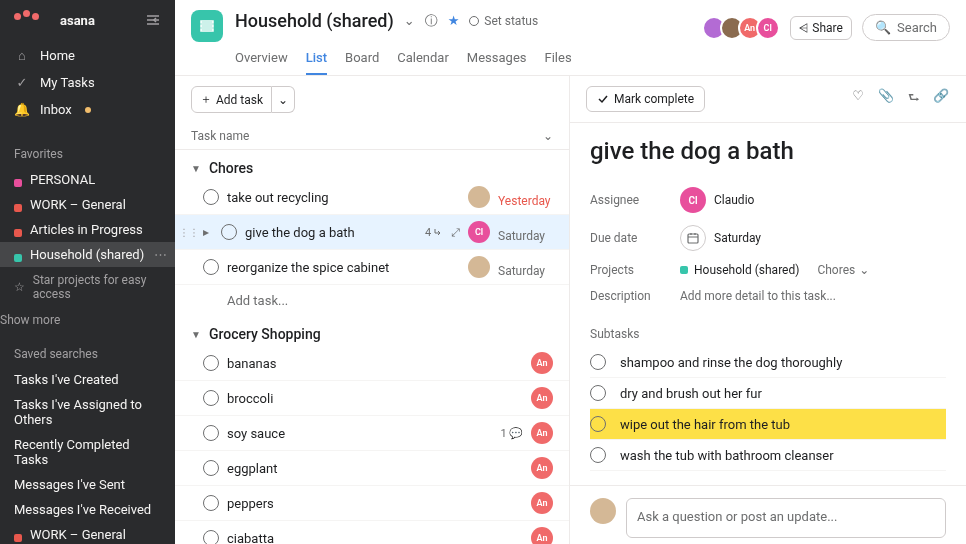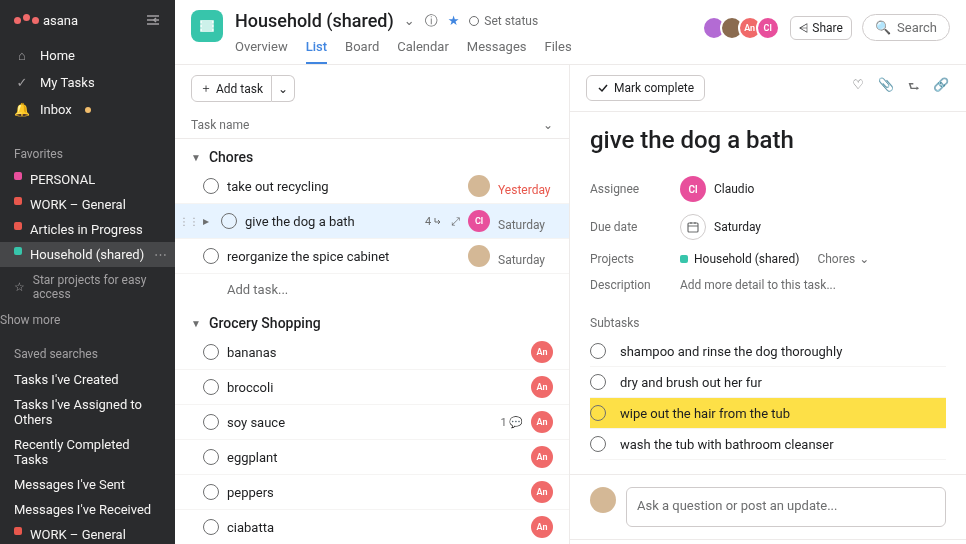--- a/index.html
+++ b/index.html
@@ -1,49 +1,49 @@
 <!DOCTYPE html>
 <html><head>
 <meta charset="utf-8">
 <style>
 *{box-sizing:border-box;margin:0;padding:0;font-family:-apple-system,BlinkMacSystemFont,"Segoe UI",Roboto,sans-serif}
 body{width:966px;height:544px;overflow:hidden;background:#fff;color:#1e1f21;font-size:13px}
 .app{display:flex;height:544px}
 .sidebar{width:175px;background:#2a2b2d;color:#f5f4f3;display:flex;flex-direction:column;font-size:13px;flex-shrink:0}
 .sb-header{display:flex;align-items:center;justify-content:space-between;padding:12px 14px 10px}
-.logo{display:flex;align-items:center;gap:4px;font-weight:400}
+.logo{display:flex;align-items:flex-start;gap:21px;font-weight:700}
 .logo-dots{display:flex;gap:2px}
 .dot{width:7px;height:7px;border-radius:50%;background:#f06a6a}
 .dot:nth-child(2){margin-top:-3px}
 .collapse{color:#a2a0a2;cursor:pointer}
 .sb-nav{padding:4px 0 10px}
 .sb-item{display:flex;align-items:center;gap:10px;padding:6px 14px;cursor:pointer;color:#f5f4f3}
 .sb-item .ic{width:16px;text-align:center;color:#a2a0a2}
 .sb-section-label{padding:14px 14px 6px;color:#a2a0a2;font-size:12px}
-.sb-proj{display:flex;align-items:flex-start;gap:8px;padding:5px 14px;cursor:pointer;position:relative}
+.sb-proj{display:flex;align-items:flex-end;gap:8px;padding:5px 14px;cursor:pointer;position:relative}
 .sb-proj.active{background:#464749}
 .sq{width:8px;height:8px;border-radius:2px;flex-shrink:0}
 .sb-star{display:flex;align-items:center;gap:8px;padding:6px 14px;color:#a2a0a2;font-size:12px}
 .sb-link{padding:5px 14px;cursor:pointer;color:#f5f4f3;font-size:13px}
 .sb-show{padding:6px 0;color:#a2a0a2;font-size:12px;cursor:pointer}
 .orange-dot{width:6px;height:6px;border-radius:50%;background:#f1bd6c;margin-left:3px}
 .proj-dots{position:absolute;right:8px;color:#a2a0a2}
 
 .main{flex:1;display:flex;flex-direction:column;min-width:0}
 .header{border-bottom:1px solid #edeae9;padding:10px 16px 0;display:flex;align-items:flex-start;gap:12px}
 .proj-icon{width:32px;height:32px;border-radius:8px;background:#37c5ab;display:flex;align-items:center;justify-content:center;color:#fff;flex-shrink:0}
 .header-main{flex:1;min-width:0}
 .header-row{display:flex;align-items:center;gap:10px}
 .proj-title{font-size:18px;font-weight:500}
 .chev{color:#6d6e6f}
 .info-ic{color:#6d6e6f}
 .star{color:#4186e0}
 .status{color:#6d6e6f;font-size:12px;display:flex;align-items:center;gap:5px}
 .status-ring{width:10px;height:10px;border:1.5px solid #6d6e6f;border-radius:50%}
-.tabs{display:flex;gap:18px;margin-top:8px}
+.tabs{display:flex;gap:18px;margin-top:19px}
 .tab{padding:0 0 8px;color:#6d6e6f;font-size:13px;cursor:pointer}
 .tab.active{color:#4186e0;border-bottom:2px solid #4186e0;font-weight:500}
 .header-right{display:flex;align-items:center;gap:10px;padding-top:4px}
 .avatars{display:flex}
 .av{width:24px;height:24px;border-radius:50%;margin-left:-6px;border:2px solid #fff;display:flex;align-items:center;justify-content:center;font-size:9px;font-weight:600;color:#fff}
 .btn{border:1px solid #cfcbcb;border-radius:6px;padding:4px 8px;font-size:12px;background:#fff;cursor:pointer;display:flex;align-items:center;gap:4px}
 .search{border:1px solid #cfcbcb;border-radius:15px;padding:5px 12px;display:flex;align-items:center;gap:6px;color:#6d6e6f;min-width:70px}
 
 .content{flex:1;display:flex;min-height:0}
 .tasklist{flex:1;min-width:0;overflow-y:auto;border-right:1px solid #edeae9}

